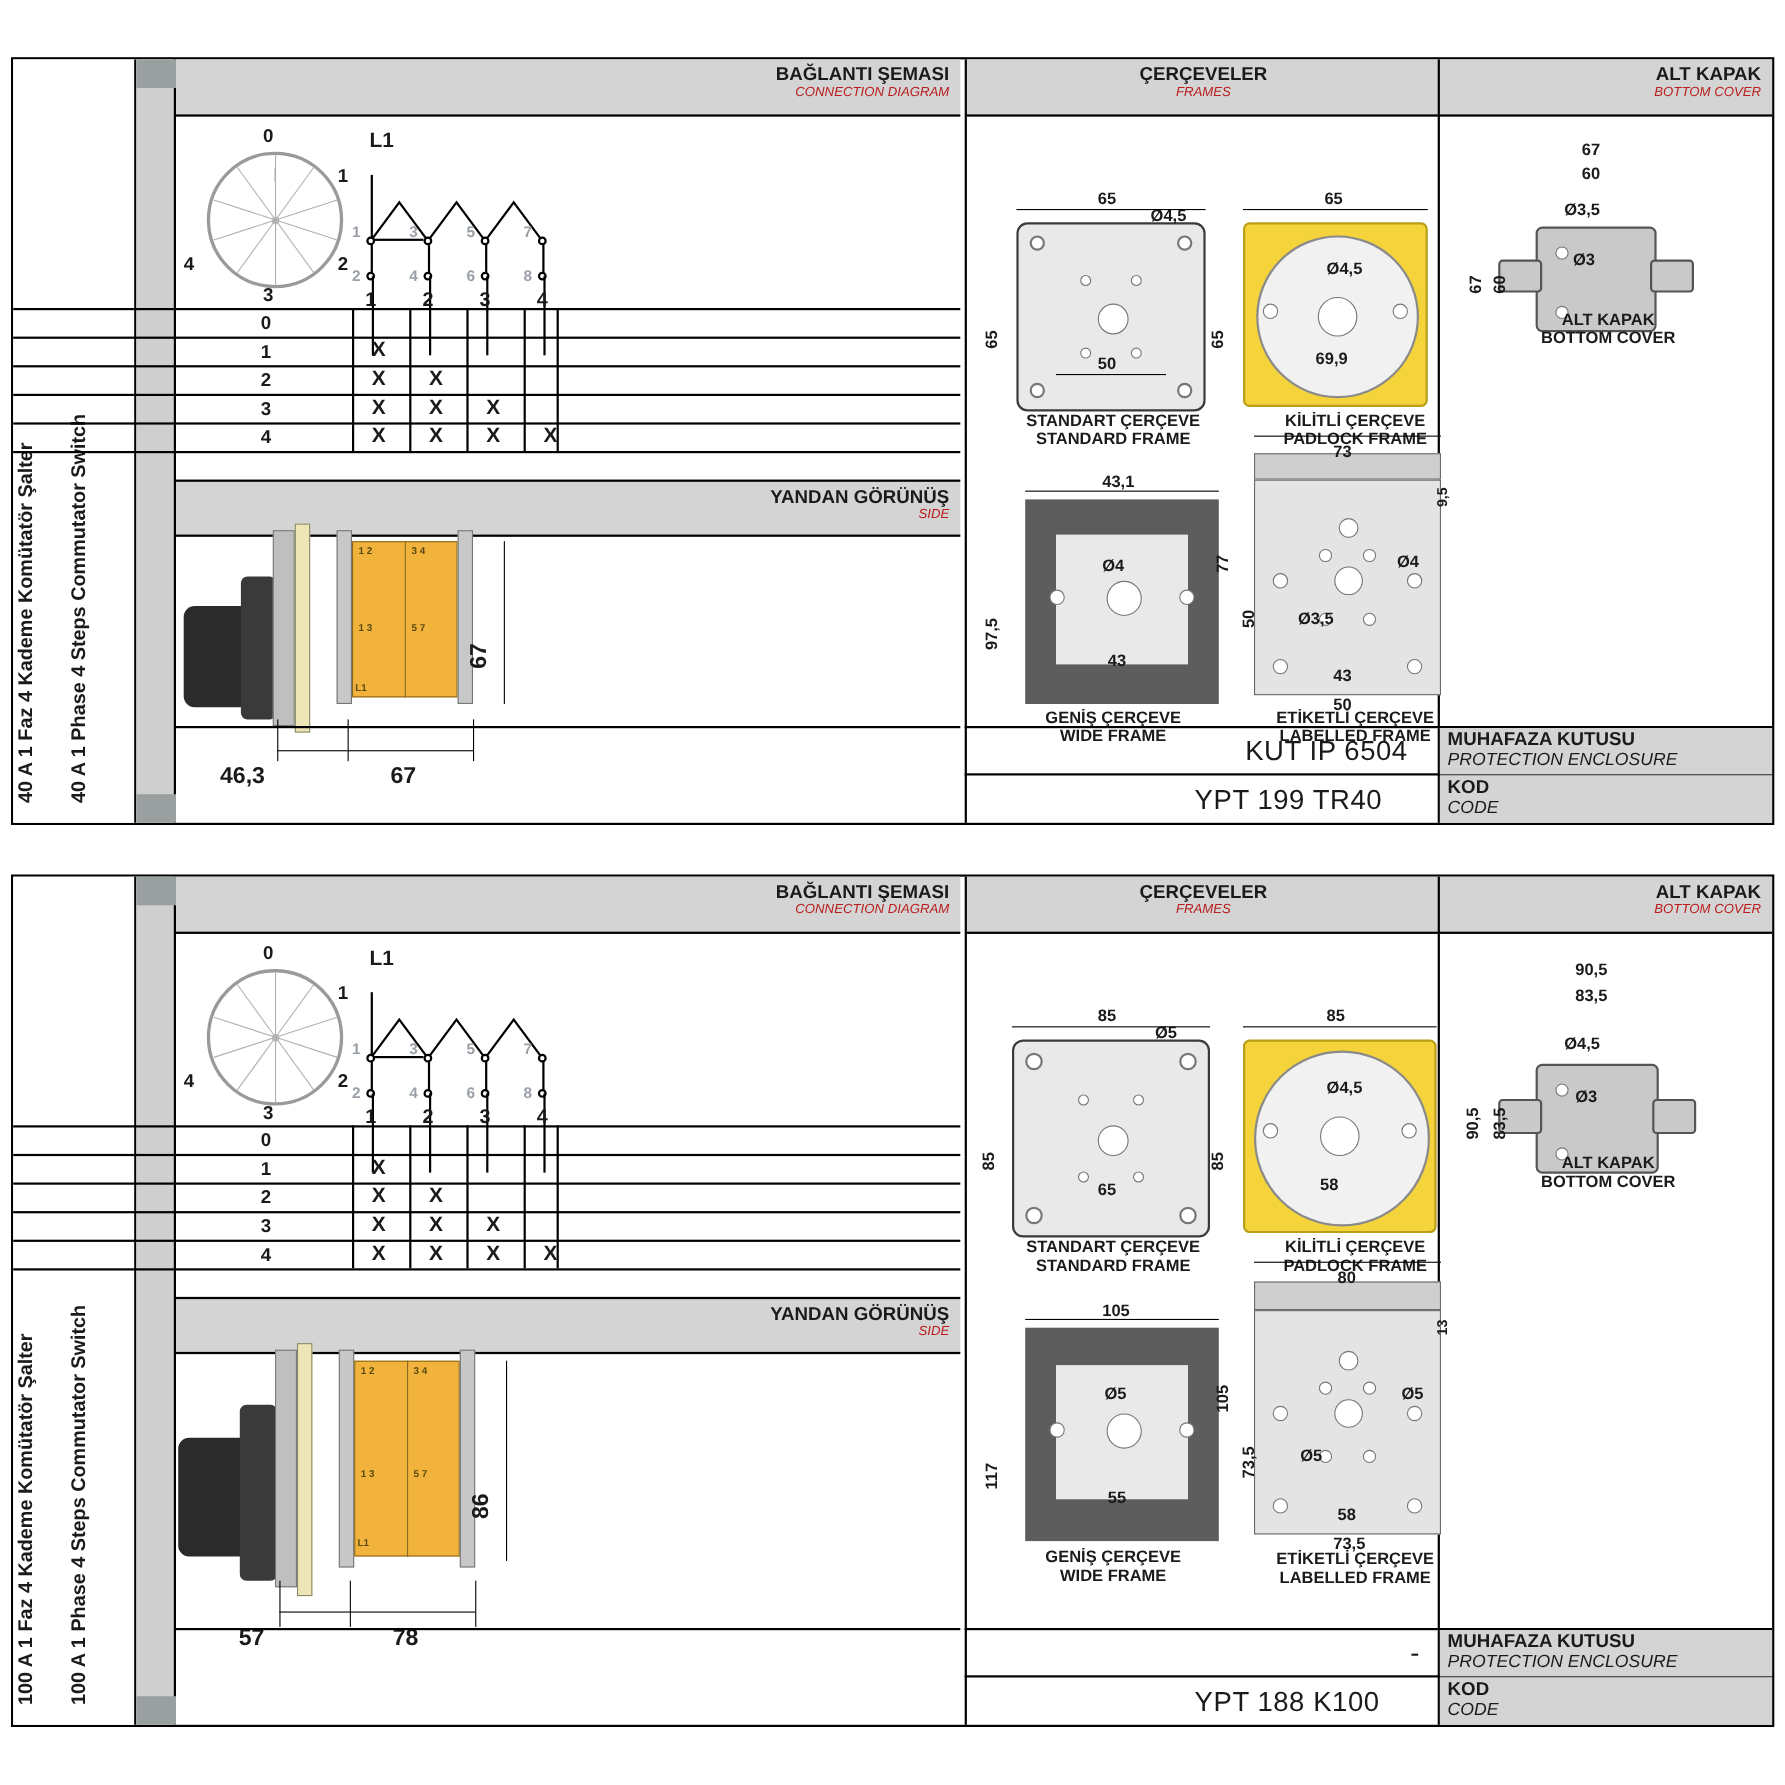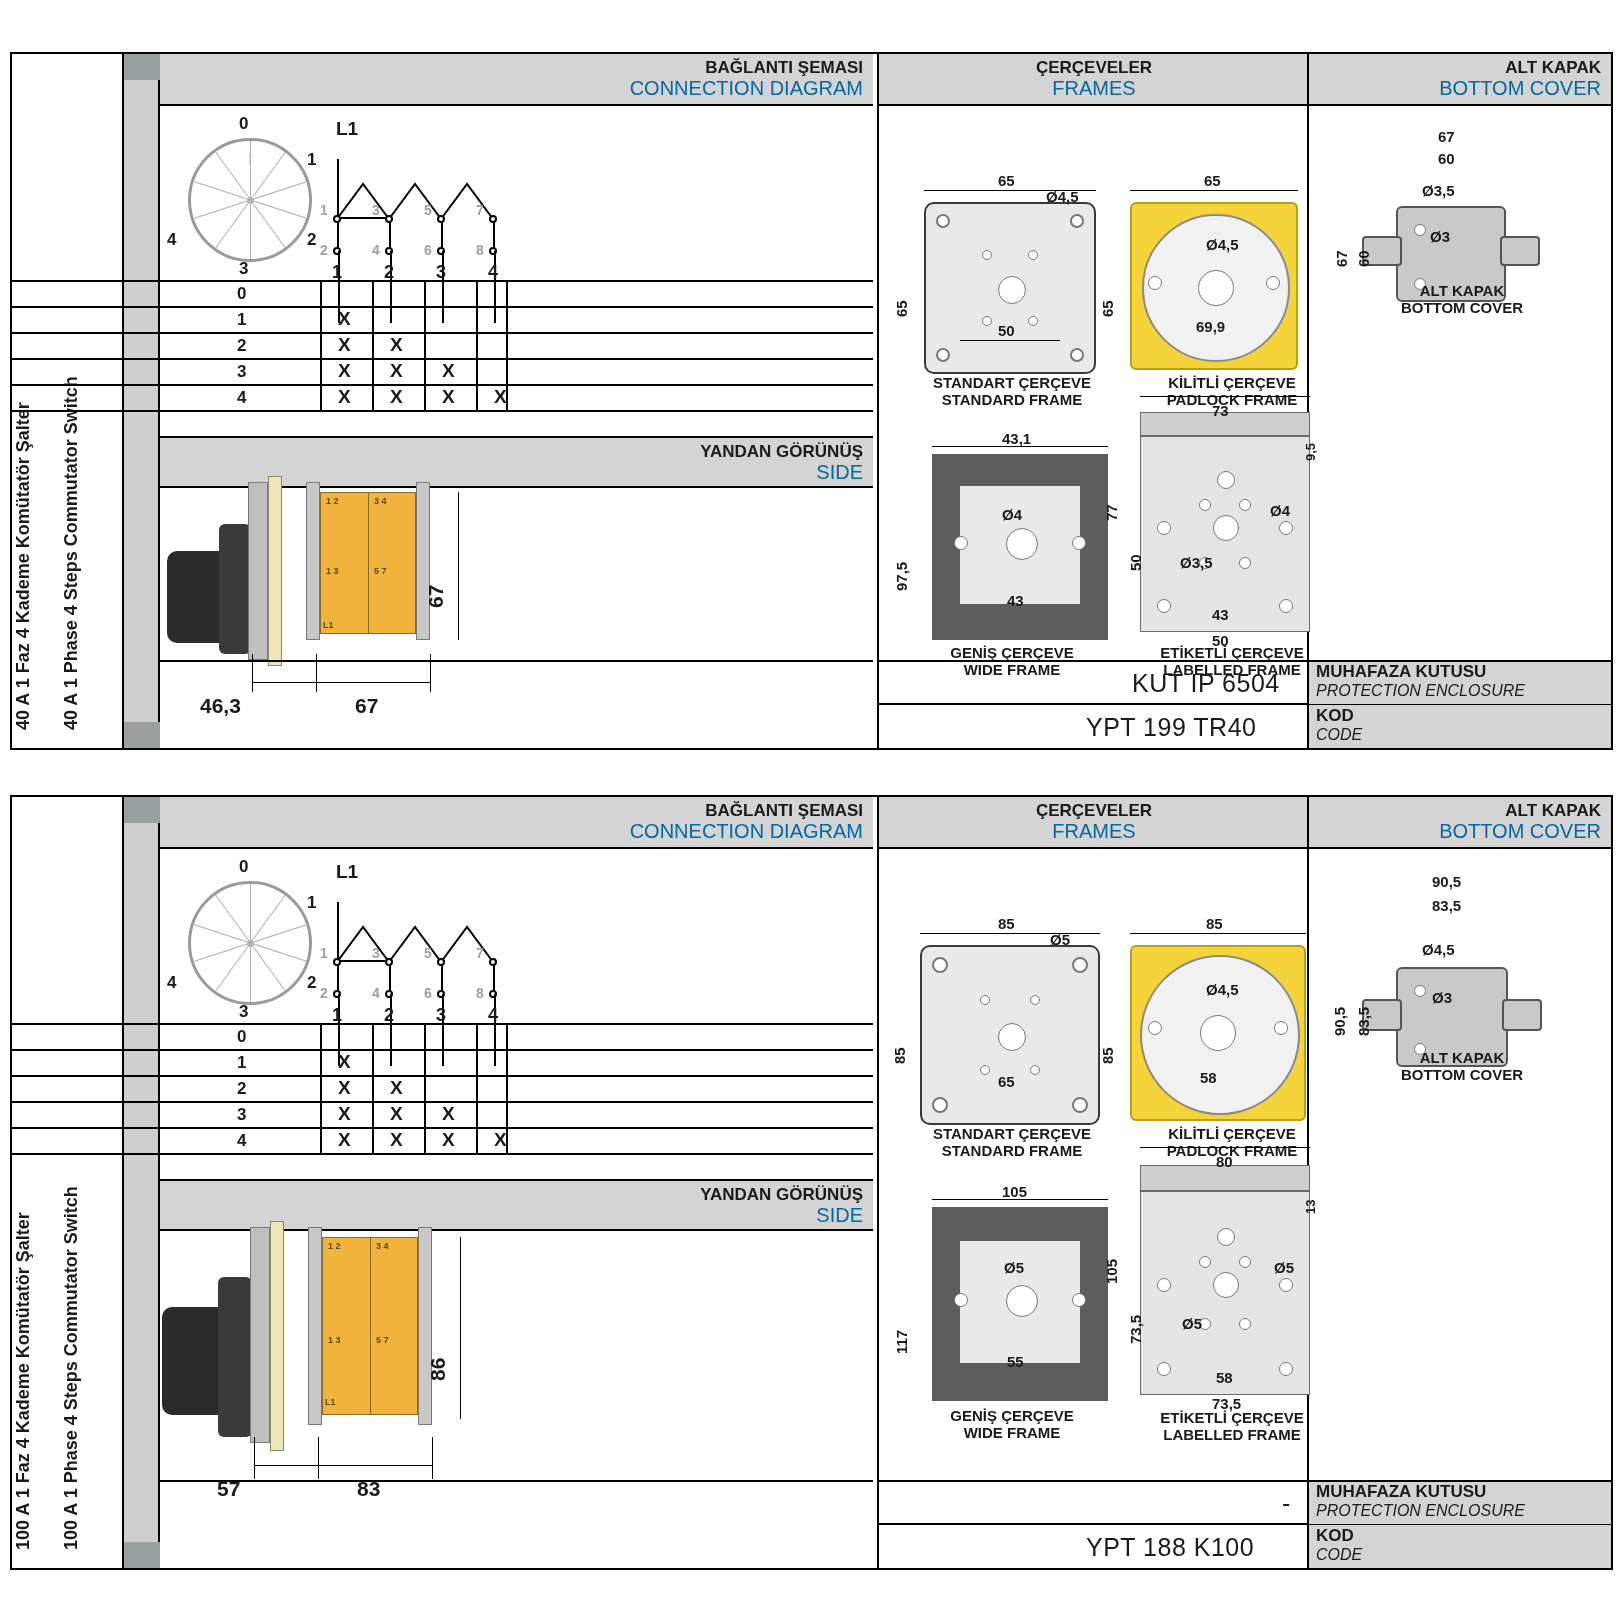--- a/index.html
+++ b/index.html
@@ -17,21 +17,21 @@
   .vtext.t2{font-size:18px;}
 
   
   .spine{position:absolute;left:112px;top:0;bottom:0;width:36px;background:#cfcfcf;border-right:2px solid #000;box-sizing:border-box;}
   .spine .sq{position:absolute;left:0;width:36px;height:26px;background:#9aa0a0;}
 
   
   .hdrbar{position:absolute;height:52px;background:#d4d4d4;border-bottom:2px solid #000;box-sizing:border-box;}
   .hdr-title{position:absolute;right:10px;top:4px;text-align:right;line-height:1.12;}
   .hdr-title .tr{font-weight:bold;font-size:17px;}
-  .hdr-title .en{font-size:20px;color:#0369a1;}
+  .hdr-title .en{font-style:italic;font-size:12px;color:#b91c1c;}
   .hdr-title.center{left:0;right:0;text-align:center;}
 
   .vline{position:absolute;width:2px;background:#000;}
   .hline{position:absolute;height:2px;background:#000;}
 
   
   .dial{position:absolute;border:3px solid #9a9a9a;border-radius:50%;background:#fff;}
   .dial .ctr{position:absolute;left:50%;top:50%;width:7px;height:7px;margin:-3.5px 0 0 -3.5px;border-radius:50%;background:#bdbdbd;}
   .tick{position:absolute;left:50%;top:50%;width:1px;height:50%;background:#b0b0b0;transform-origin:top center;}
   .dlabel{position:absolute;font-size:17px;font-weight:bold;}
@@ -486,21 +486,21 @@
     <div class="numg" style="left:316px;top:538px;font-size:9px;color:#5b4a10;">1  3</div>
     <div class="numg" style="left:364px;top:538px;font-size:9px;color:#5b4a10;">5  7</div>
     <div class="numg" style="left:313px;top:600px;font-size:9px;color:#5b4a10;">L1</div>
 
     <div class="dimv" style="left:242px;top:640px;height:42px;"></div>
     <div class="dimv" style="left:306px;top:640px;height:42px;"></div>
     <div class="dimv" style="left:420px;top:640px;height:42px;"></div>
     <div class="dimline" style="left:242px;top:668px;width:64px;"></div>
     <div class="dimline" style="left:306px;top:668px;width:114px;"></div>
     <div class="dimtxt" style="left:205px;top:680px;">57</div>
-    <div class="dimtxt" style="left:345px;top:680px;">83</div>
+    <div class="dimtxt" style="left:345px;top:680px;">78</div>
     <div class="dimv" style="left:448px;top:440px;height:182px;"></div>
     <div class="dimtxt" style="left:438px;top:560px;transform:rotate(-90deg);transform-origin:left bottom;">86</div>
 
     <div class="hline" style="left:148px;right:738px;bottom:86px;"></div>
 
     <div class="sq-frame" style="left:908px;top:148px;width:180px;height:180px;">
       <div class="hole" style="left:10px;top:10px;width:16px;height:16px;border:2px solid #777;"></div>
       <div class="hole" style="right:10px;top:10px;width:16px;height:16px;border:2px solid #777;"></div>
       <div class="hole" style="left:10px;bottom:10px;width:16px;height:16px;border:2px solid #777;"></div>
       <div class="hole" style="right:10px;bottom:10px;width:16px;height:16px;border:2px solid #777;"></div>

